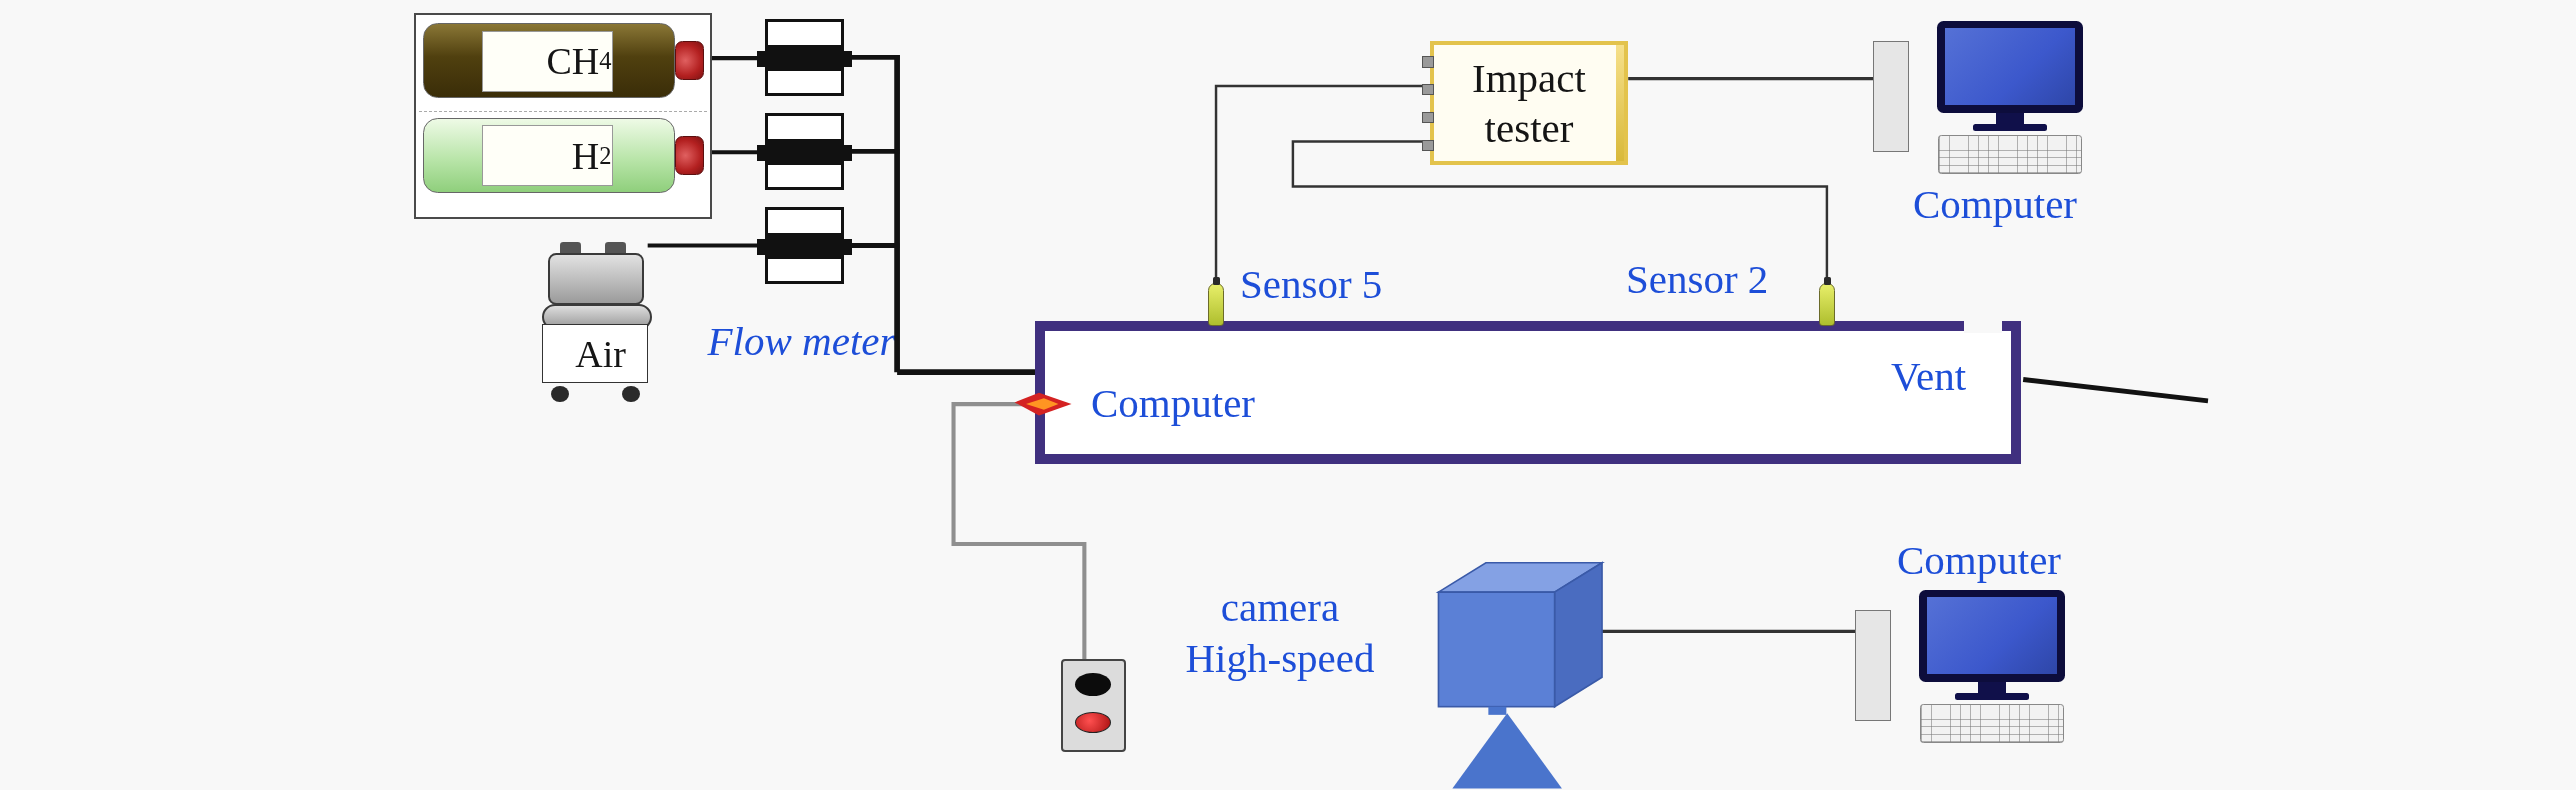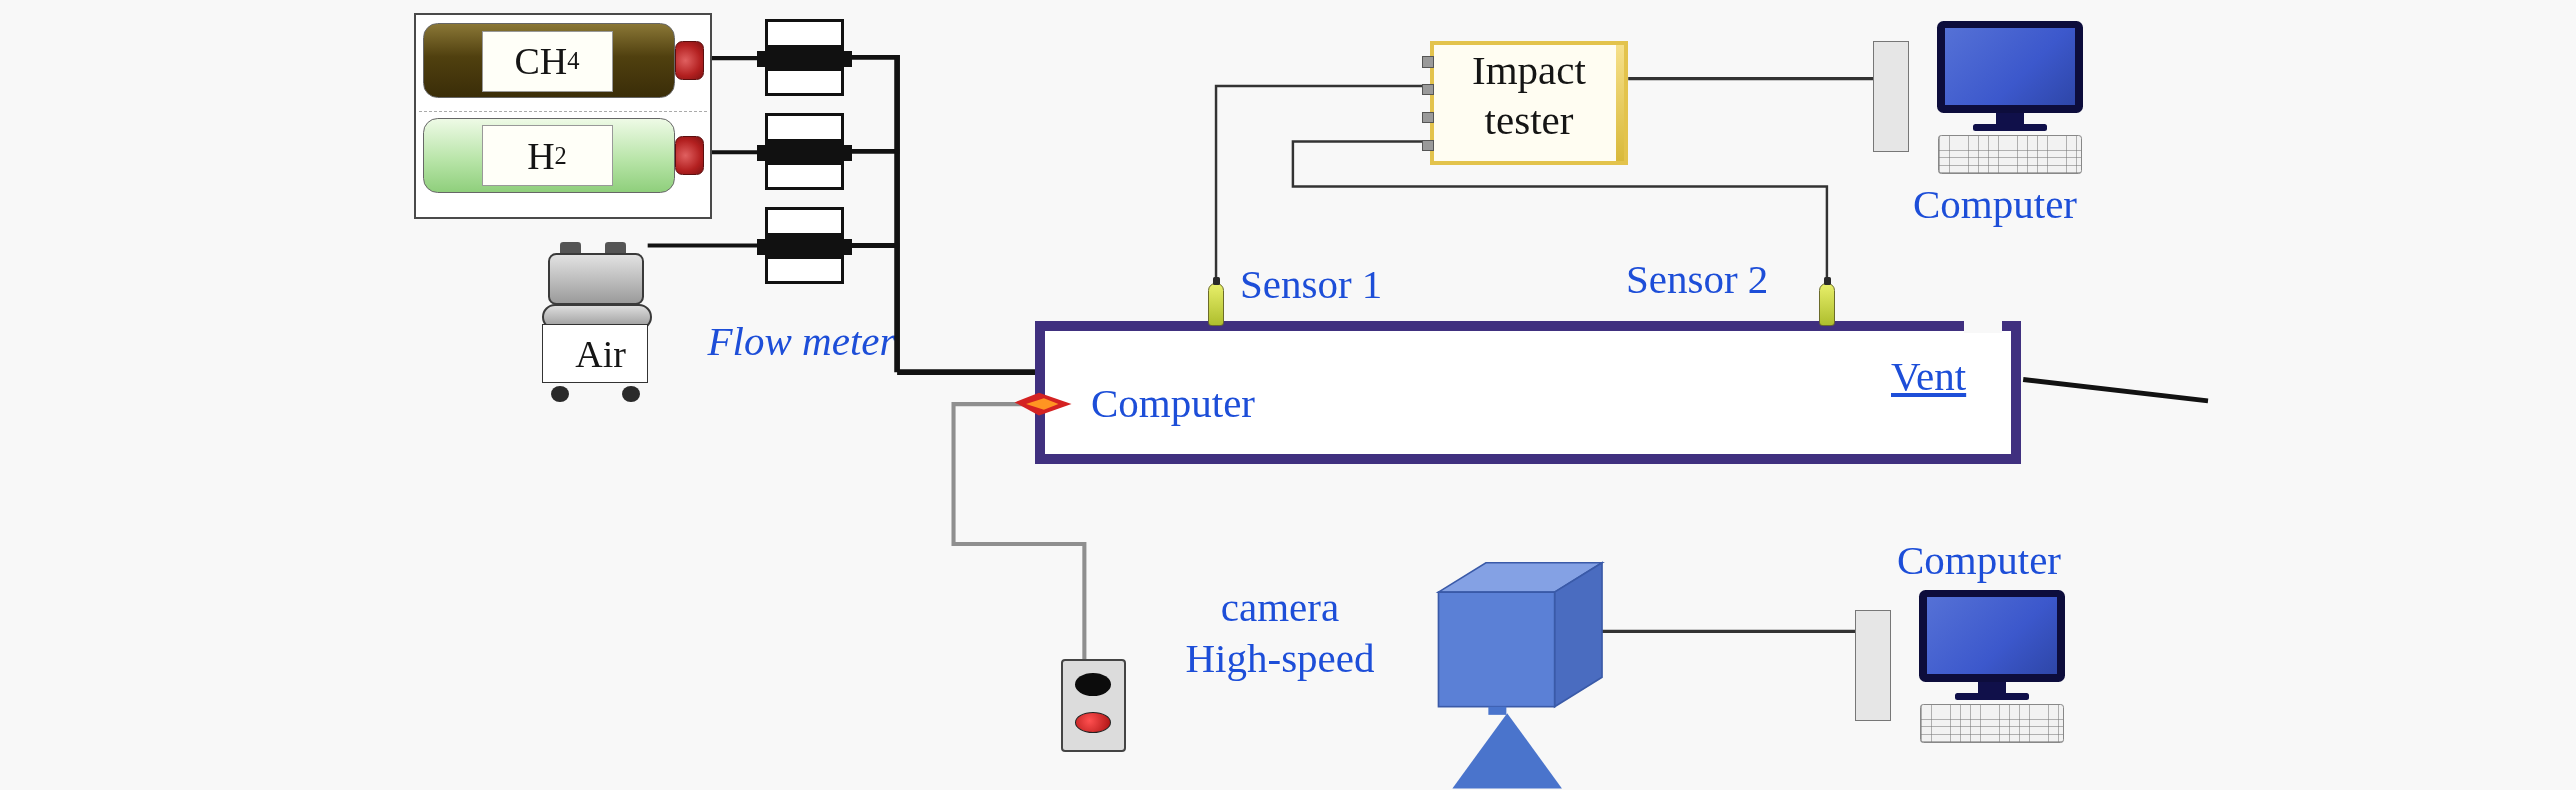--- a/index.html
+++ b/index.html
@@ -16,21 +16,21 @@
   
   #gas-panel{position:absolute;left:414px;top:13px;width:298px;height:206px;background:#ffffff;border:2.5px solid #4a4a4a;z-index:2;}
   .dash-sep{position:absolute;left:3.3px;right:3.3px;top:96px;border-top:1.6px dashed #aaa;}
   .cylinder{position:absolute;left:6.5px;width:281px;height:75px;}
   #cyl-ch4{top:8.2px;}
   #cyl-h2{top:103px;}
   .cyl-body{position:absolute;left:0;top:0;width:252px;height:75px;border:1.6px solid #666;border-radius:14.7px;}
   #cyl-ch4 .cyl-body{background:linear-gradient(180deg,#8a7736 0%,#50400f 45%,#3a2d08 100%);}
   #cyl-h2 .cyl-body{background:linear-gradient(180deg,#eefae6 0%,#b9e5a9 55%,#8fcf7c 100%);}
   .cyl-panel{position:absolute;left:59px;top:7.4px;width:131px;height:61px;background:#fffff8;border:0.8px solid #999;
-             display:flex;align-items:center;justify-content:center;font-size:38px;}
+             display:flex;align-items:center;justify-content:flex-end;font-size:38px;}
   .cyl-panel sub{font-size:24.5px;}
   .cyl-cap{position:absolute;right:0;top:18px;width:29px;height:39px;border-radius:7.4px;
            background:radial-gradient(circle at 35% 50%,#e06060 0%,#b32020 60%,#7d1212 100%);border:0.8px solid #5c0f0f;}
 
   
   .flow-meter{position:absolute;left:765px;width:79px;height:77px;background:#fff;border:3.3px solid #111;z-index:2;}
   .fm-band{position:absolute;left:0;right:0;top:23px;height:26px;background:#111;}
   .fm-stub{position:absolute;top:29px;width:11.4px;height:16.4px;background:#111;}
   .fm-stub.l{left:-11.4px;} .fm-stub.r{right:-11.4px;}
   #fm1{top:19px;} #fm2{top:113px;} #fm3{top:207px;}
@@ -54,25 +54,25 @@
   #tube-gap{position:absolute;left:1964px;top:319px;width:38px;height:14px;background:#f8f8f8;z-index:3;}
 
   
   .sensor{position:absolute;width:16.4px;height:43px;border:0.8px solid #6b6b2a;border-radius:7.4px 7.4px 3.3px 3.3px;
           background:linear-gradient(180deg,#e8ef6a,#aebe2e);z-index:3;}
   .sensor-tip{position:absolute;left:4.1px;top:-7.4px;width:6.5px;height:8.2px;background:#2a2a2a;border-radius:1.6px;}
   #sensor1{left:1208px;top:283px;} #sensor2{left:1819px;top:283px;}
   #sensor1-label{left:1240px;top:260px;}
   #sensor2-label{left:1626px;top:255px;}
   #ignition-label{left:1091px;top:379px;z-index:3;}
-  #vent-label{left:1891px;top:352px;z-index:3;text-decoration:underline;}
+  #vent-label{left:1891px;top:352px;z-index:3;}
 
   
   #impact-tester{position:absolute;left:1430px;top:41px;width:198px;height:124px;background:#fffdf2;border:4.1px solid #e3c34c;
-                 display:flex;flex-direction:column;align-items:center;justify-content:flex-start;
+                 display:flex;flex-direction:column;align-items:center;justify-content:center;
                  font-size:41px;line-height:1.22;z-index:2;}
   .it-strip{position:absolute;right:0;top:0;bottom:0;width:8.2px;background:linear-gradient(180deg,#f6e08a,#d9b93a);}
   .it-pin{position:absolute;left:-12.3px;width:12.3px;height:11.4px;background:#9a9a9a;border:0.8px solid #555;}
   .it-pin.p1{top:11.4px;} .it-pin.p2{top:39px;} .it-pin.p3{top:67px;} .it-pin.p4{top:95px;}
 
   
   .computer{position:absolute;width:213px;height:157px;z-index:2;}
   .pc-tower{position:absolute;left:0;top:19.6px;width:36px;height:111px;background:#e6e6e6;border:1.6px solid #777;}
   .pc-monitor{position:absolute;left:64px;top:0;width:146px;height:92px;background:#0d0d3c;border-radius:6.5px;}
   .pc-screen{position:absolute;left:8.2px;top:6.5px;right:8.2px;bottom:8.2px;
@@ -180,21 +180,21 @@
   <div id="tube-gap"></div>
   <div class="label" id="ignition-label">Computer</div>
   <div class="label" id="vent-label">Vent</div>
 
   <div class="sensor" id="sensor1">
     <div class="sensor-tip"></div>
   </div>
   <div class="sensor" id="sensor2">
     <div class="sensor-tip"></div>
   </div>
-  <div class="label" id="sensor1-label">Sensor 1</div>
+  <div class="label" id="sensor1-label">Sensor 5</div>
   <div class="label" id="sensor2-label">Sensor 2</div>
 
   <div id="impact-tester">
     <div class="it-strip"></div>
     <div class="it-pin p1"></div>
     <div class="it-pin p2"></div>
     <div class="it-pin p3"></div>
     <div class="it-pin p4"></div>
     <span>Impact</span>
     <span>tester</span>

